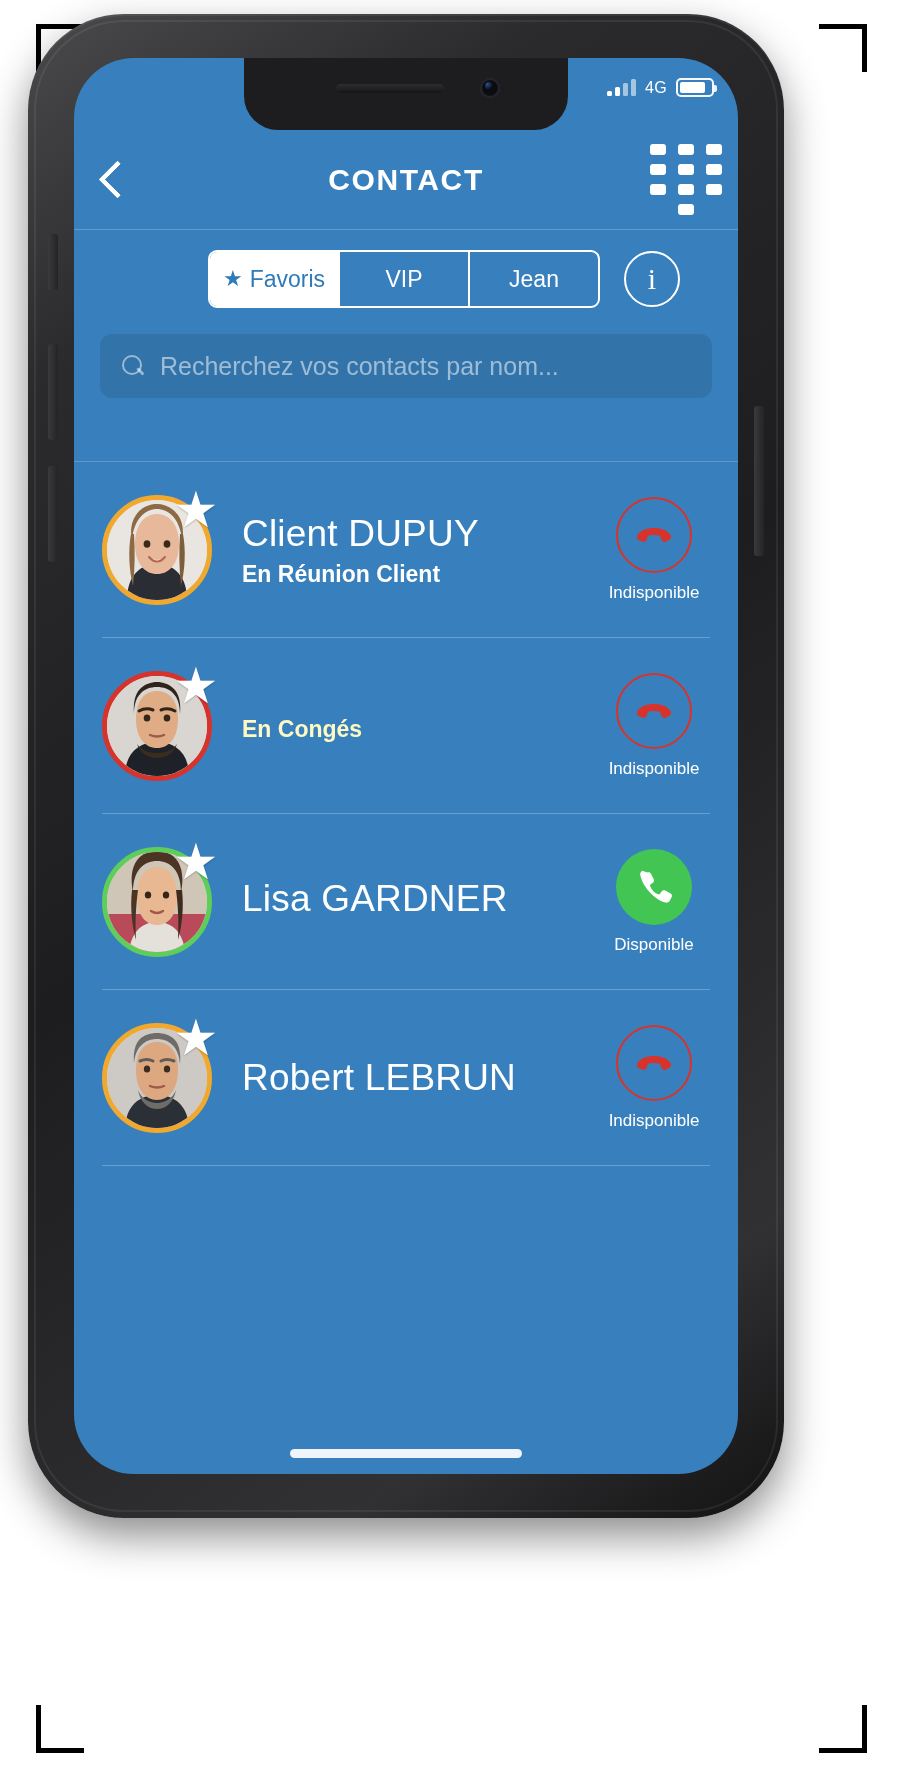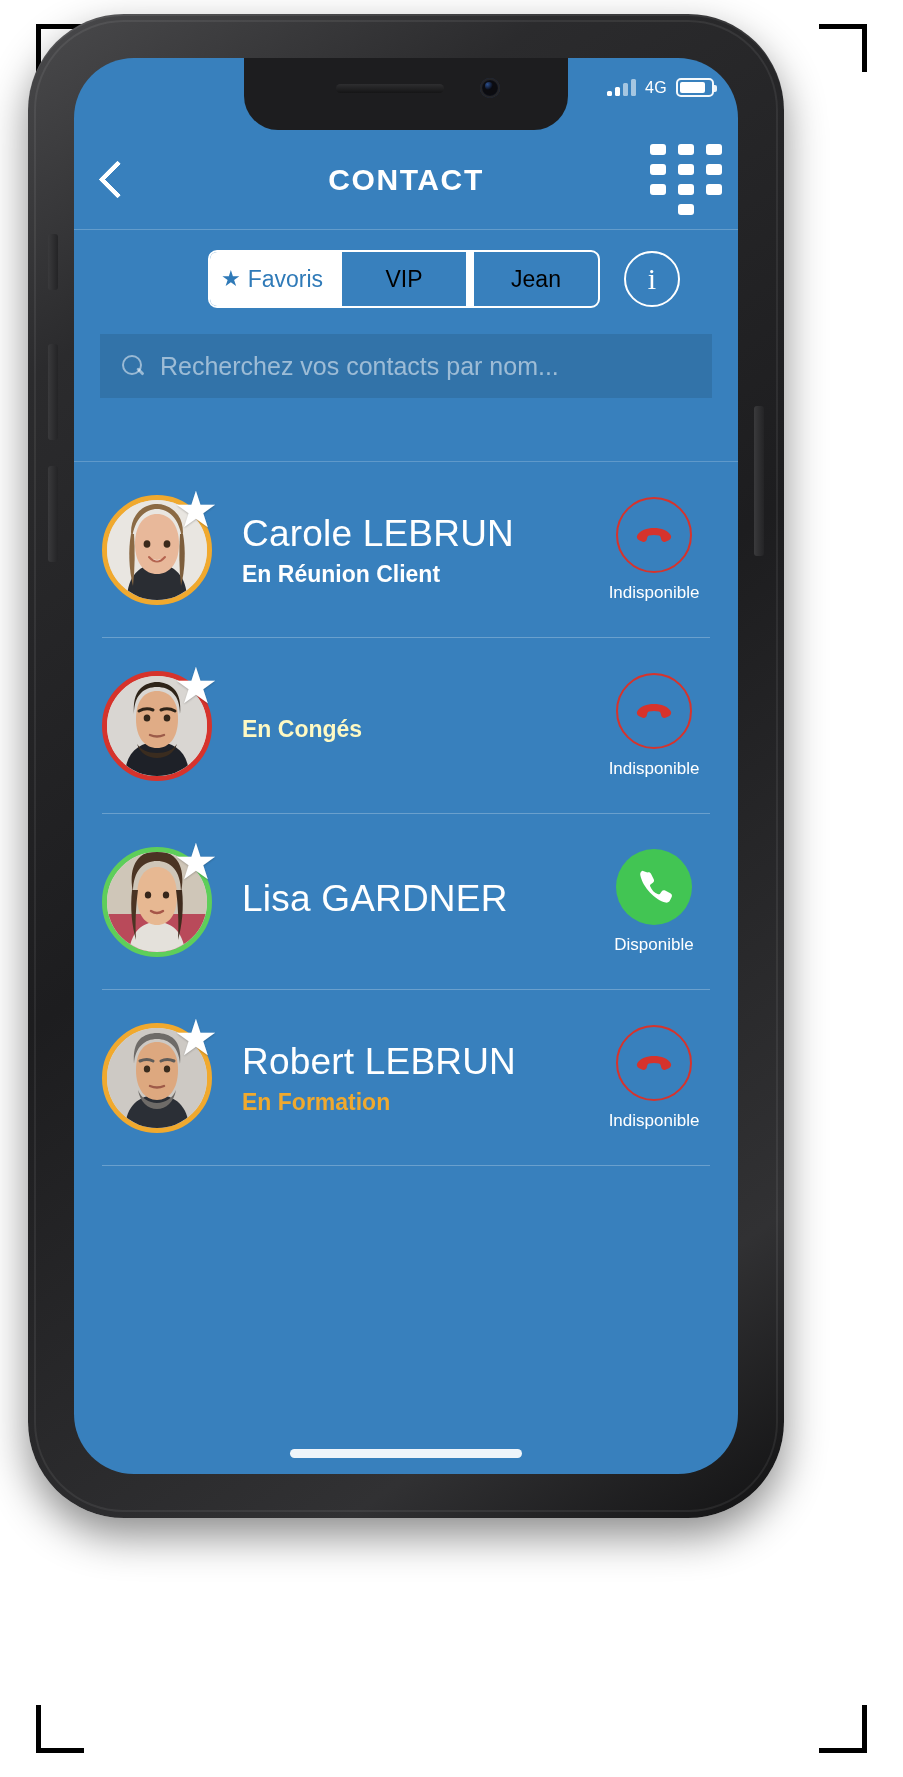--- a/index.html
+++ b/index.html
@@ -109,34 +109,34 @@
     position: absolute; top: 172px; left: 0; right: 0; height: 232px;
     border-bottom: 1px solid rgba(255,255,255,.20);
   }
   .segwrap { display: flex; align-items: center; padding: 20px 26px 0 26px; gap: 24px; }
   .segmented {
     flex: 1; display: flex; height: 58px; border: 2px solid #fff;
     border-radius: 9px; overflow: hidden; max-width: 392px; margin-left: 108px;
   }
   .seg {
     flex: 1; display: flex; align-items: center; justify-content: center; gap: 7px;
-    color: #000000; font-size: 23px; cursor: pointer;
-    border-left: 8px solid #ffffff;
+    color: #ffffff; font-size: 23px; cursor: pointer;
+    border-left: 2px solid #ffffff;
   }
   .seg:first-child { border-left: none; }
   .seg.active { background: #fff; color: #2f7ab8; }
   .star-sm { font-size: 22px; line-height: 1; }
   .info-btn {
     width: 56px; height: 56px; border-radius: 50%; border: 2.5px solid #fff;
     color: #fff; display: flex; align-items: center; justify-content: center;
     font-size: 30px; font-family: "Liberation Serif", serif; cursor: pointer; flex: none;
   }
   .searchwrap { padding: 26px 26px 0 26px; }
   .searchbox {
-    height: 64px; border-radius: 0; background: rgba(0,0,0,.10);
+    height: 64px; border-radius: 12px; background: rgba(0,0,0,.10);
     display: flex; align-items: center; gap: 16px; padding: 0 22px; cursor: text;
   }
   .mag { width: 22px; height: 22px; position: relative; flex: none; }
   .mag::before{ content:""; position:absolute; left:0; top:0; width:16px; height:16px;
     border:2.5px solid rgba(255,255,255,.5); border-radius:50%; }
   .mag::after{ content:""; position:absolute; left:14px; top:15px; width:9px; height:2.5px;
     background: rgba(255,255,255,.5); transform: rotate(45deg); border-radius:2px; }
   .search-ph { color: rgba(255,255,255,.52); font-size: 25px; }
 
   
@@ -272,21 +272,21 @@
                 <path d="M76 34c3 16 2 36-2 52-2-18-2-36-1-52z" fill="#7d5e3c"></path>
                 <ellipse cx="40" cy="44" rx="3.4" ry="3.8" fill="#3b2a1c"></ellipse>
                 <ellipse cx="60" cy="44" rx="3.4" ry="3.8" fill="#3b2a1c"></ellipse>
                 <path d="M43 58q7 7 14 0-7 4-14 0z" fill="#fff"></path>
                 <path d="M42 57q8 9 16 0" stroke="#b4634f" stroke-width="2" fill="none" stroke-linecap="round"></path>
               </svg>
             </div>
             <div class="badge-star">★</div>
           </div>
           <div class="who">
-            <div class="name">Carole LEBRUN</div>
+            <div class="name">Client DUPUY</div>
             <div class="status" id="st0" style="color: #ffffff;">En Réunion Client</div>
           </div>
           <div class="action">
             <div class="callbtn">
               <svg class="handset" viewBox="0 0 48 48" aria-hidden="true">
                 <path d="M24 16c-8 0-16 3-19 8-1.4 2.3-.3 5 2 6l4 1.7c1.9.8 4-.2 4.6-2.2l1-3.4c.2-.8.9-1.4 1.7-1.6 3.7-.8 7.7-.8 11.4 0 .8.2 1.5.8 1.7 1.6l1 3.4c.6 2 2.7 3 4.6 2.2l4-1.7c2.3-1 3.4-3.7 2-6-3-5-11-8-19-8z" fill="#d6332c"></path>
               </svg>
             </div>
             <div class="action-label">Indisponible</div>
           </div>
@@ -366,21 +366,20 @@
                 <ellipse cx="40" cy="41" rx="3.2" ry="3.5" fill="#3a2c1e"></ellipse>
                 <ellipse cx="60" cy="41" rx="3.2" ry="3.5" fill="#3a2c1e"></ellipse>
                 <path d="M33 33q7-3 13 0M54 33q6-3 13 0" stroke="#5f5c59" stroke-width="3" fill="none" stroke-linecap="round"></path>
                 <path d="M43 58q7 3 14 0" stroke="#9e5a48" stroke-width="2.4" fill="none" stroke-linecap="round"></path>
               </svg>
             </div>
             <div class="badge-star">★</div>
           </div>
           <div class="who">
             <div class="name">Robert LEBRUN</div>
-            <div class="status" id="st3" style="color: rgb(240, 169, 46);">En Formation</div>
           </div>
           <div class="action">
             <div class="callbtn">
               <svg class="handset" viewBox="0 0 48 48" aria-hidden="true">
                 <path d="M24 16c-8 0-16 3-19 8-1.4 2.3-.3 5 2 6l4 1.7c1.9.8 4-.2 4.6-2.2l1-3.4c.2-.8.9-1.4 1.7-1.6 3.7-.8 7.7-.8 11.4 0 .8.2 1.5.8 1.7 1.6l1 3.4c.6 2 2.7 3 4.6 2.2l4-1.7c2.3-1 3.4-3.7 2-6-3-5-11-8-19-8z" fill="#d6332c"></path>
               </svg>
             </div>
             <div class="action-label">Indisponible</div>
           </div>
         </div>

